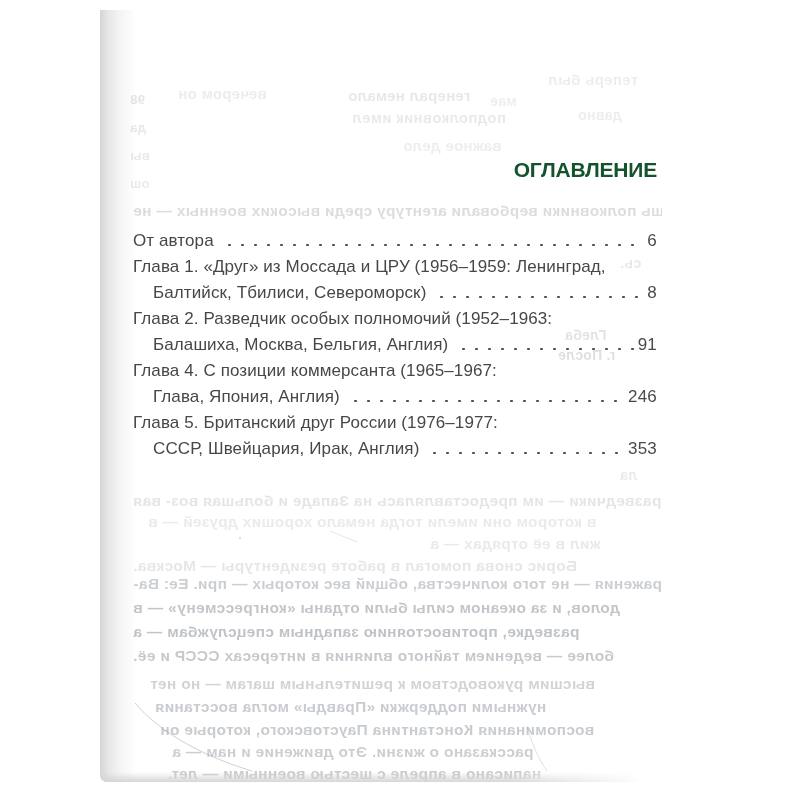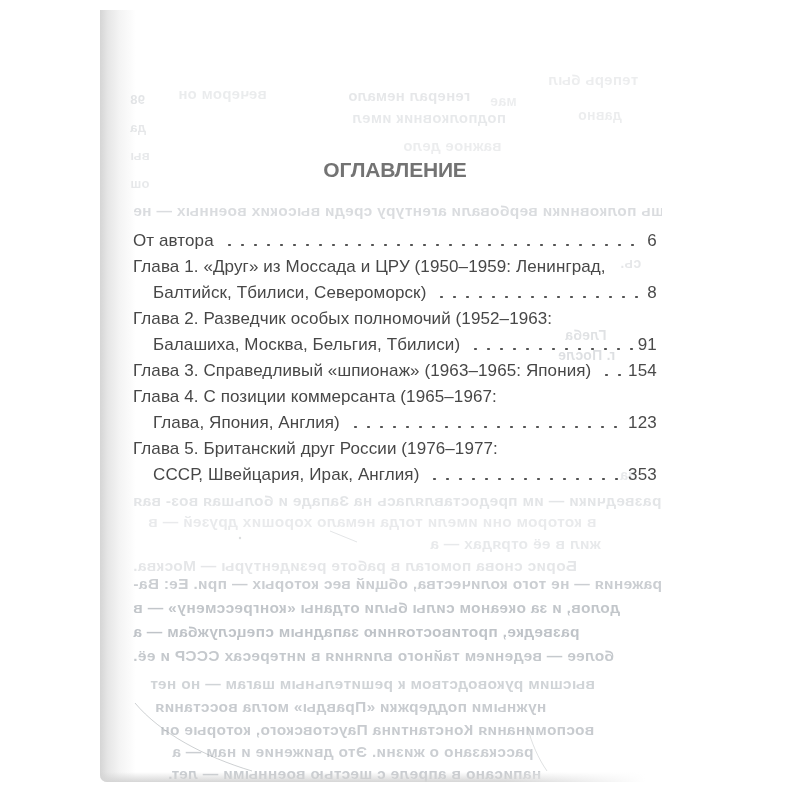--- a/index.html
+++ b/index.html
@@ -50,26 +50,26 @@
   }
   .scratches { position: absolute; inset: 0; width: 100%; height: 100%; }
   
   .content {
     position: absolute;
     left: 33px; top: 0;
     width: 524px;
   }
   .title {
     margin: 156px 0 0 0;
-    text-align: center;
+    text-align: right;
     font-size: 21px;
     line-height: 27px;
     font-weight: 700;
     letter-spacing: -0.2px;
-    color: #737373;
+    color: #14532d;
   }
   .toc { margin-top: 44px; }
   .toc-line {
     display: flex;
     align-items: flex-end;
     height: 26px;
     font-size: 17px;
     color: #474747;
   }
   .toc-line .txt {
@@ -142,47 +142,42 @@
 
     <div class="content">
       <h1 class="title">ОГЛАВЛЕНИЕ</h1>
       <div class="toc" id="toc">
           <div class="toc-line">
             <span class="txt">От автора</span>
             <span class="leader"></span>
             <span class="num">6</span>
           </div>
           <div class="toc-line">
-            <span class="txt">Глава 1. «Друг» из Моссада и ЦРУ (1950–1959: Ленинград,</span>
+            <span class="txt">Глава 1. «Друг» из Моссада и ЦРУ (1956–1959: Ленинград,</span>
           </div>
           <div class="toc-line indent">
             <span class="txt">Балтийск, Тбилиси, Североморск)</span>
             <span class="leader"></span>
             <span class="num">8</span>
           </div>
           <div class="toc-line">
             <span class="txt">Глава 2. Разведчик особых полномочий (1952–1963:</span>
           </div>
           <div class="toc-line indent">
-            <span class="txt">Балашиха, Москва, Бельгия, Тбилиси)</span>
+            <span class="txt">Балашиха, Москва, Бельгия, Англия)</span>
             <span class="leader"></span>
             <span class="num">91</span>
-          </div>
-          <div class="toc-line">
-            <span class="txt">Глава 3. Справедливый «шпионаж» (1963–1965: Япония)</span>
-            <span class="leader"></span>
-            <span class="num">154</span>
           </div>
           <div class="toc-line">
             <span class="txt">Глава 4. С позиции коммерсанта (1965–1967:</span>
           </div>
           <div class="toc-line indent">
             <span class="txt">Глава, Япония, Англия)</span>
             <span class="leader"></span>
-            <span class="num">123</span>
+            <span class="num">246</span>
           </div>
           <div class="toc-line">
             <span class="txt">Глава 5. Британский друг России (1976–1977:</span>
           </div>
           <div class="toc-line indent">
             <span class="txt">СССР, Швейцария, Ирак, Англия)</span>
             <span class="leader"></span>
             <span class="num">353</span>
           </div>
         </div>

